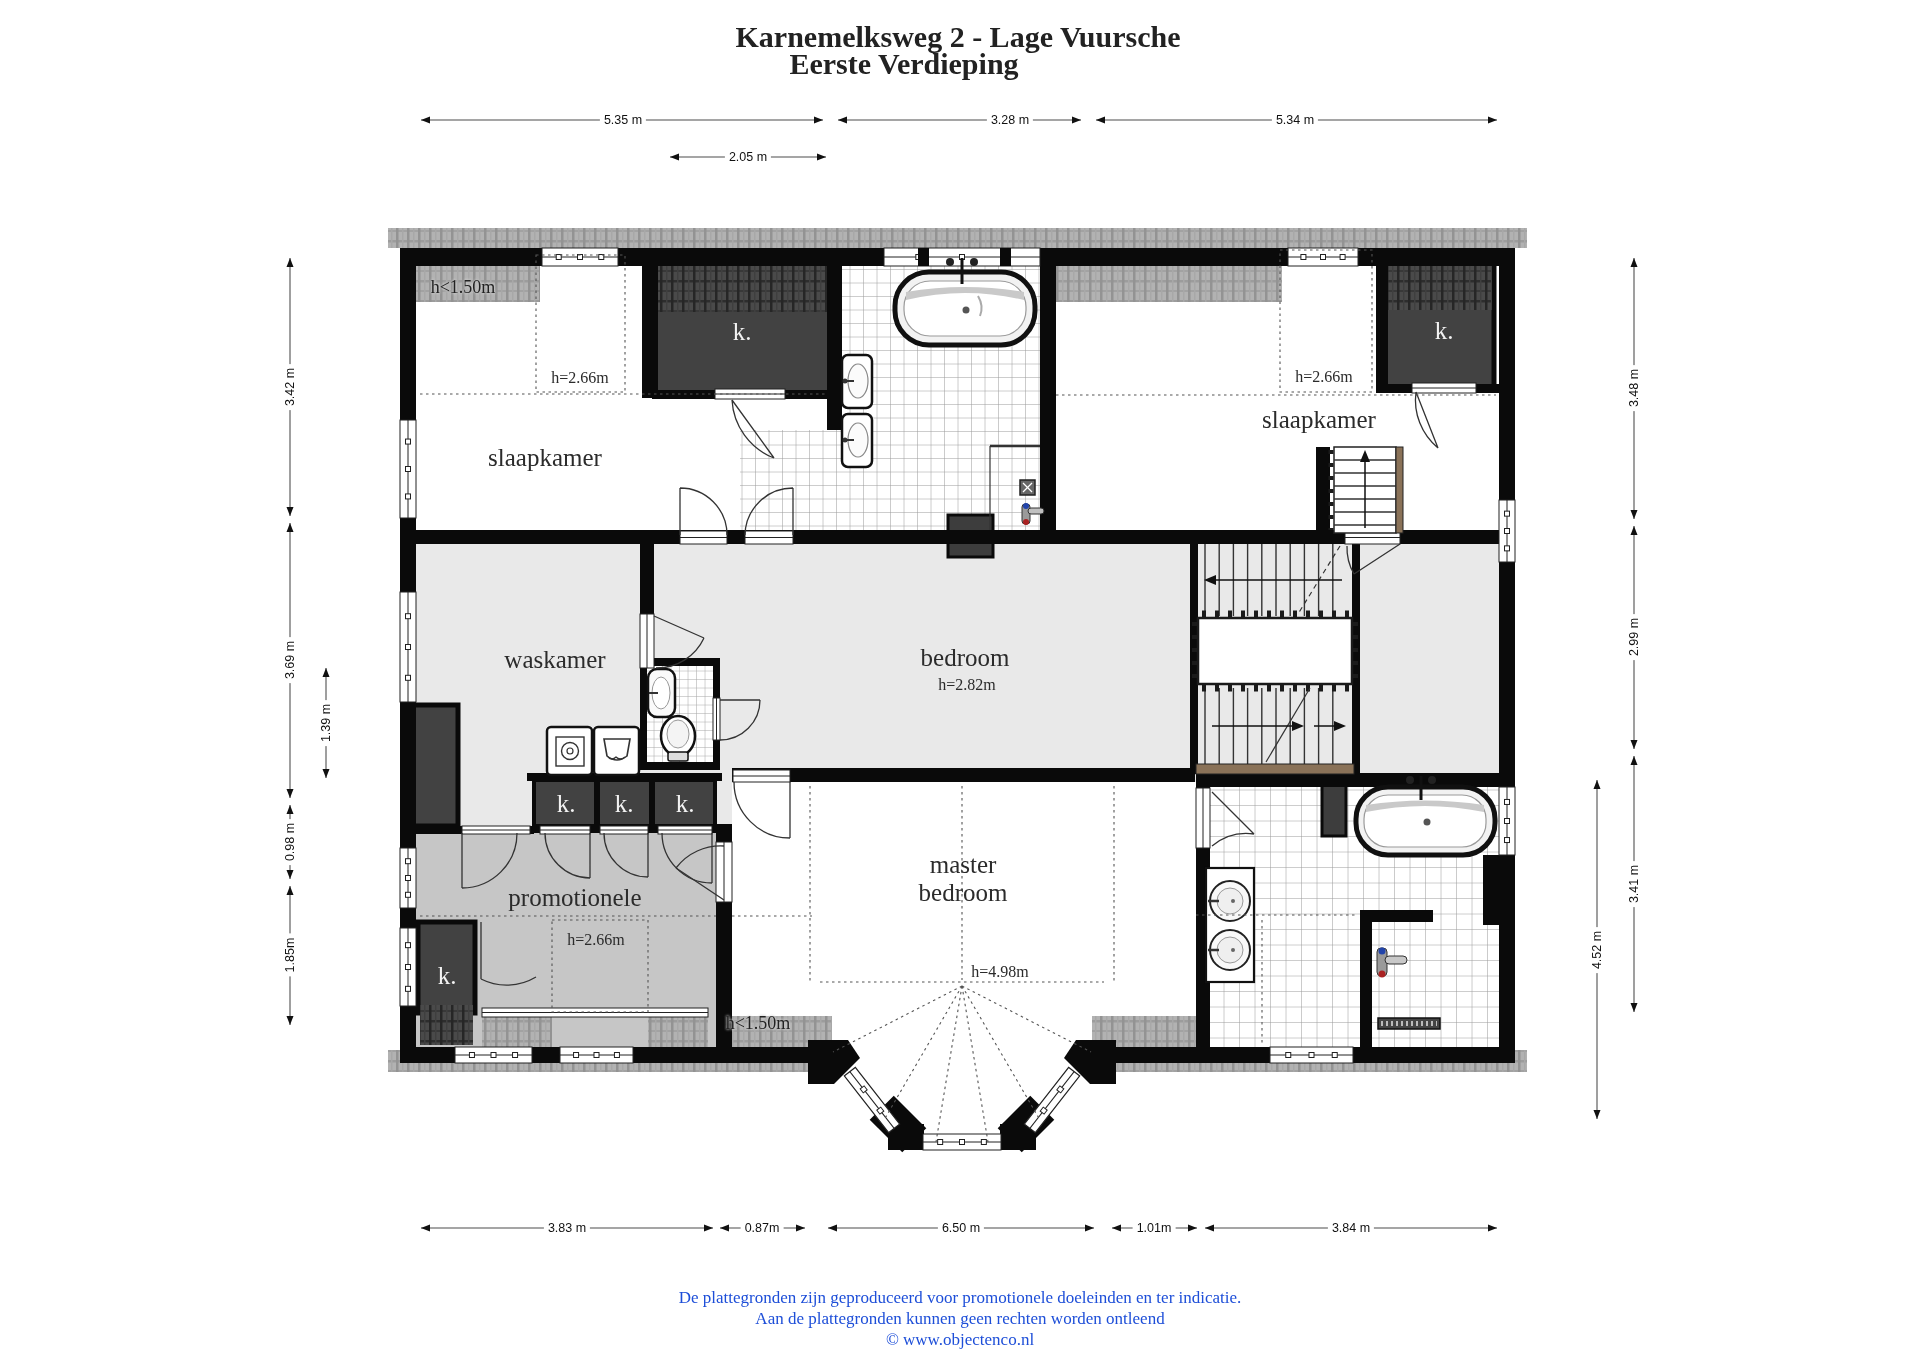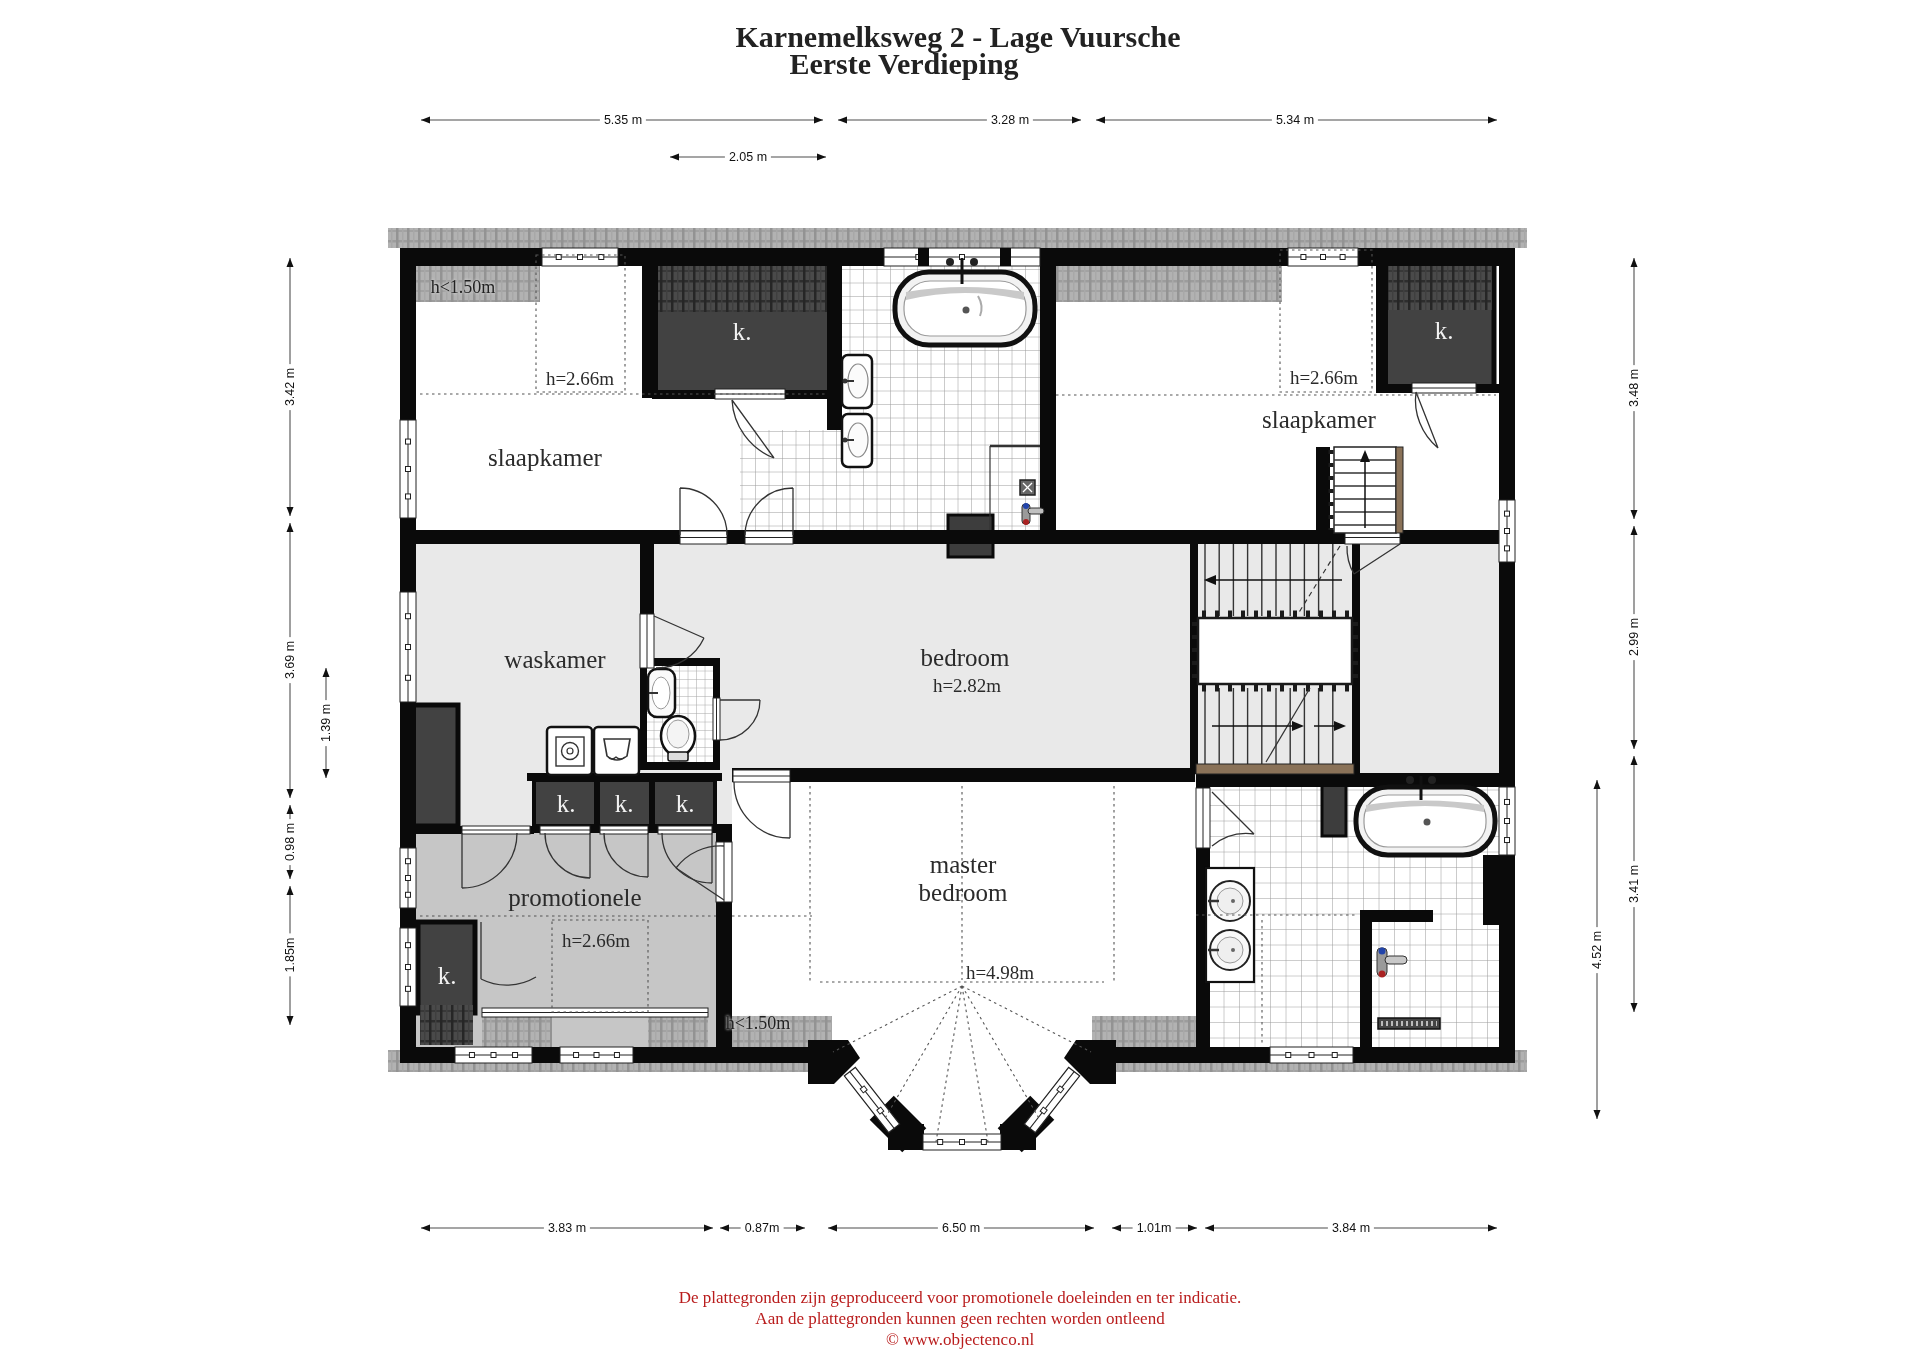--- a/index.html
+++ b/index.html
@@ -2,24 +2,24 @@
 <html><head>
 <meta charset="utf-8">
 <style>
   html,body{margin:0;padding:0;background:#fff;}
   #stage{position:relative;width:1920px;height:1358px;background:#fff;overflow:hidden;
          font-family:"Liberation Serif", serif;color:#1a1a1a;}
   #plan-svg{position:absolute;left:0;top:0;}
   .lbl{position:absolute;transform:translate(-50%,-50%);white-space:nowrap;line-height:1;}
   .title{font-size:30px;font-weight:bold;color:#222;}
   .room{font-size:25px;color:#2b2b2b;}
-  .hgt{font-size:19px;color:#2b2b2b;}
+  .hgt{font-size:16px;color:#2b2b2b;}
   .hgt-sm{font-size:18px;color:#222;text-shadow:0 0 3px #cfcfcf,0 0 3px #cfcfcf;}
   .klbl{font-size:25px;color:#f2f2f2;}
-  .footer{font-size:17px;color:#b91c1c;}
+  .footer{font-size:17px;color:#1d4ed8;}
   .dim{font-size:12.5px;font-family:"Liberation Sans",sans-serif;color:#111;
        background:#fff;padding:0 4px;}
   .vdim{transform:translate(-50%,-50%) rotate(-90deg);}
 </style>
 </head>
 <body>
 
 <div id="stage">
 
 <svg id="plan-svg" width="1920" height="1358" viewBox="0 0 1920 1358">

